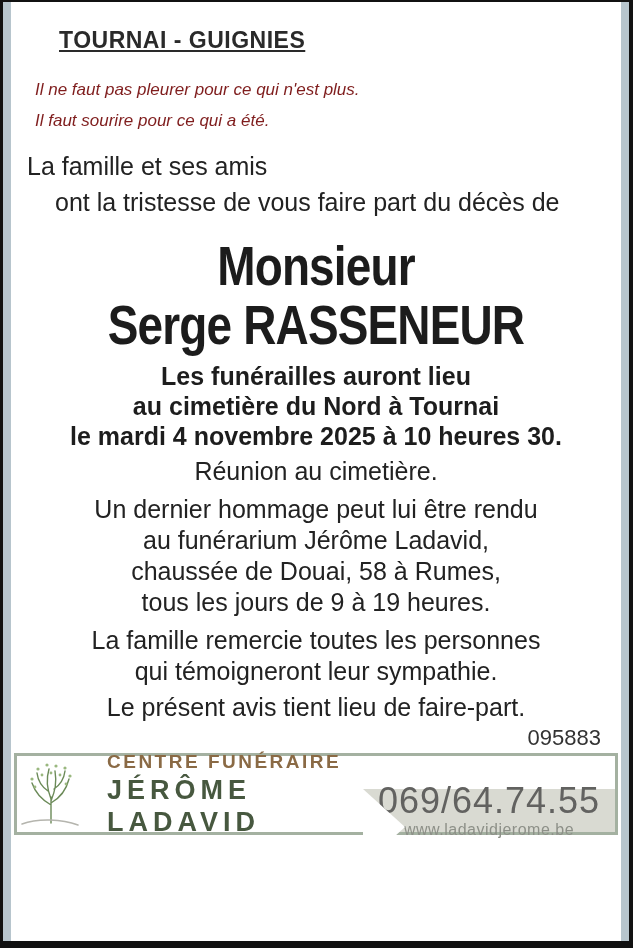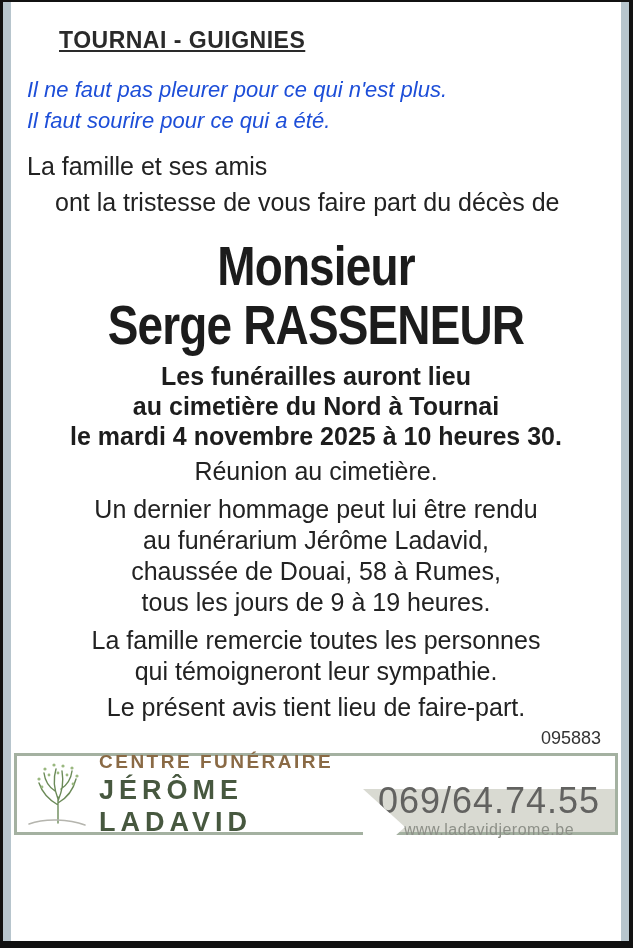--- a/index.html
+++ b/index.html
@@ -32,23 +32,23 @@
     overflow:hidden;
   }
   .hdr{
     margin-left:48px;
     font-size:23px;line-height:28px;
     font-weight:600;color:#2a2a2a;
     letter-spacing:.5px;
     text-decoration:underline;
   }
   .quote{
-    margin:20px 0 0 16px;
+    margin:20px 0 0 24px;
     font-style:italic;
-    font-size:22px;line-height:31px;color:#1d4ed8;
+    font-size:17px;line-height:31px;color:#7f1d1d;
   }
   .intro1{margin:15px 0 0 16px;font-size:25px;line-height:31px;}
   .intro2{margin:5px 0 0 44px;font-size:25px;line-height:31px;}
   .name-block{margin-top:20px;text-align:center;color:#1c1c1c;}
   .name-block .l1{
     font-size:56px;line-height:56px;font-weight:700;
     transform:scaleX(.82);transform-origin:50% 50%;
     letter-spacing:-1px;
   }
   .name-block .l2{
@@ -58,36 +58,36 @@
   }
   .ctr{text-align:center;font-size:25px;line-height:31px;color:#222;}
   .bd{margin-top:28px;}
   .funeral{margin-top:5px;font-weight:700;color:#1d1d1d;line-height:30px;}
   .meeting{margin-top:5px;}
   .homage{margin-top:7px;}
   .thanks{margin-top:7px;}
   .notice{margin-top:5px;}
   .ref{
     text-align:right;margin:3px 20px 0 0;
-    font-size:18px;line-height:24px;color:#333;
+    font-size:22px;line-height:24px;color:#333;
   }
   .banner{
     box-sizing:border-box;
     margin:3px 3px 0 3px;
     border:3px solid #a4b1a1;
     height:82px;
     display:flex;
     background:#fff;
   }
   .banner-left{
     flex:1;
     background:#fff;
     display:flex;align-items:center;
-    padding-left:10px;
-    gap:10px;
+    padding-left:3px;
+    gap:25px;
   }
   .brand{display:flex;flex-direction:column;justify-content:center;}
   .brand-top{
     font-size:19px;letter-spacing:2.5px;
     color:#8a6a45;font-weight:600;line-height:24px;
   }
   .brand-bottom{
     font-size:27px;letter-spacing:5px;
     color:#47583f;font-weight:600;line-height:32px;
   }

